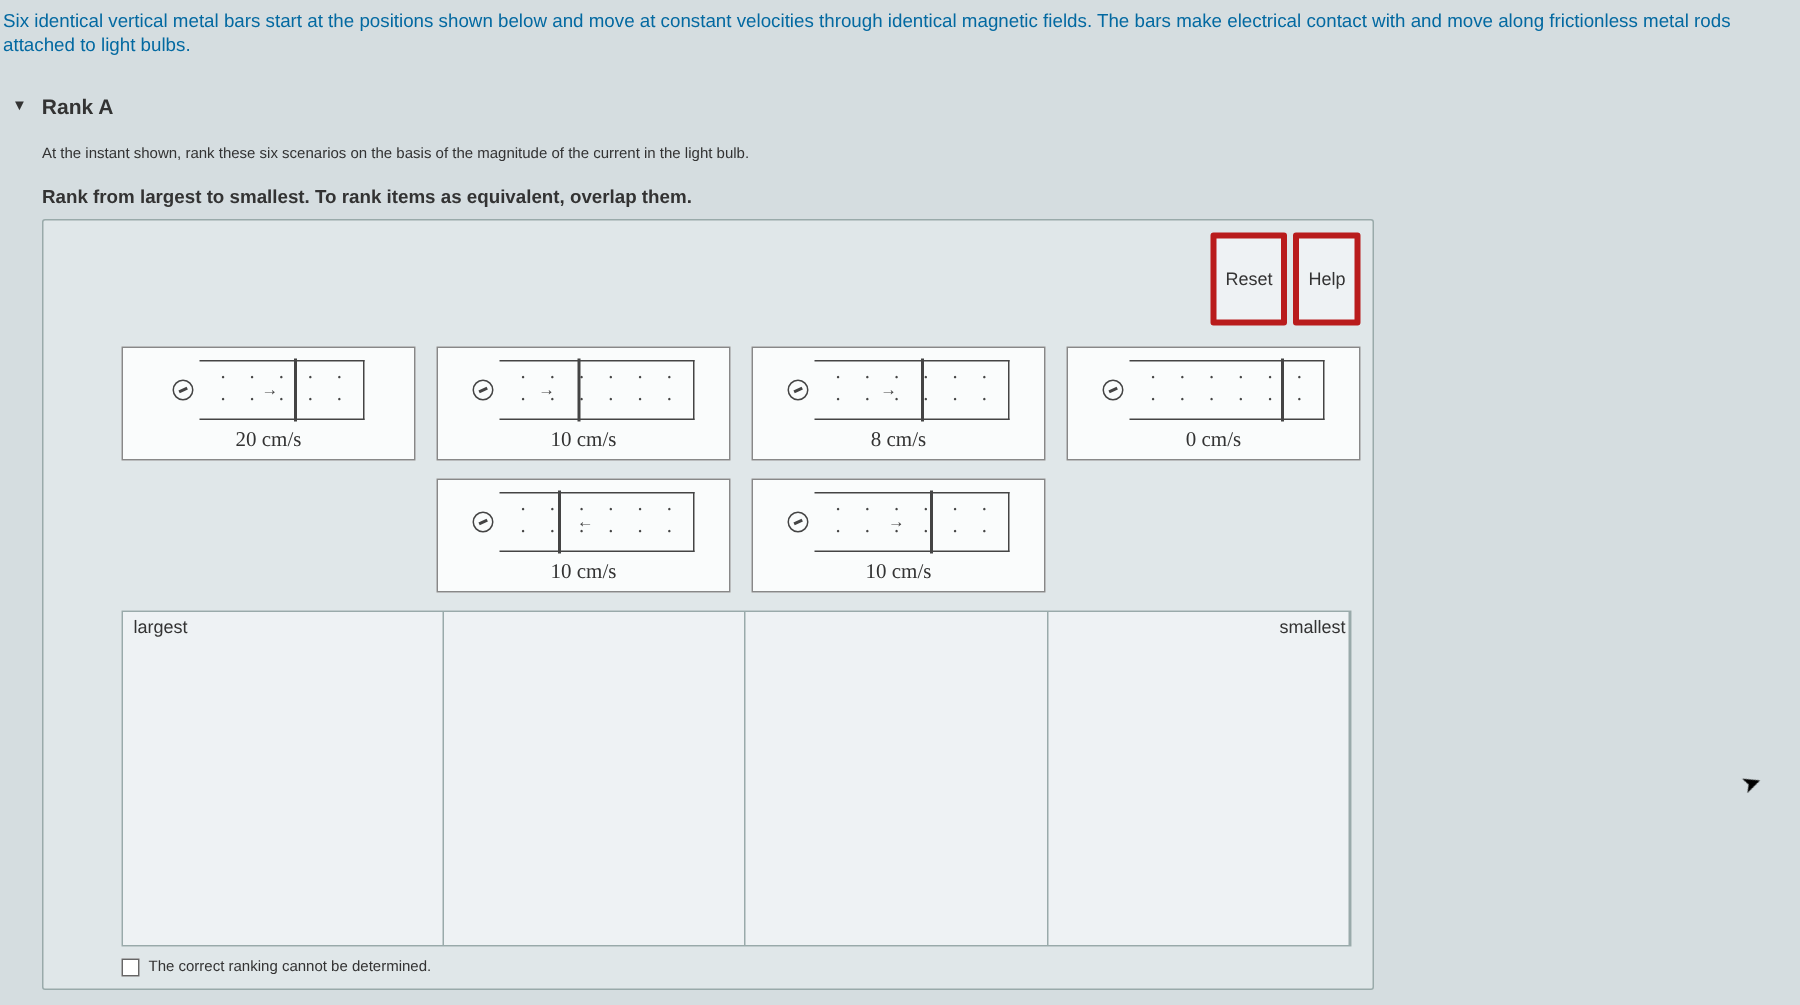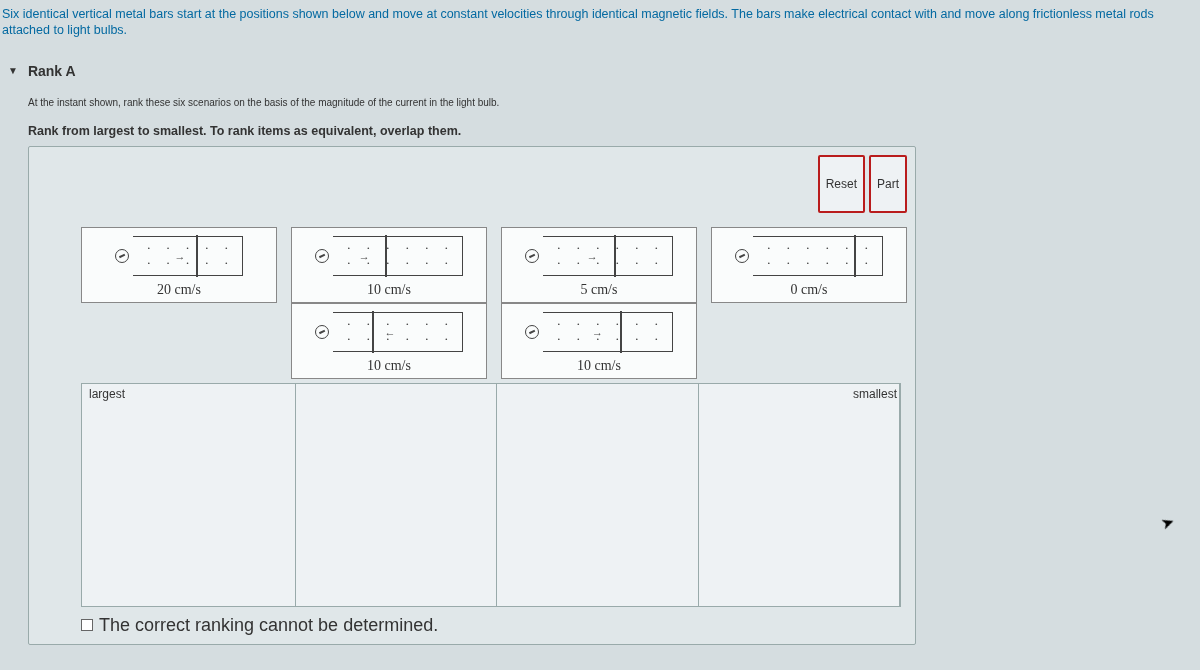--- a/index.html
+++ b/index.html
@@ -54,34 +54,34 @@
       width: 888px;
       position: relative;
     }
     .controls-row {
       display: flex;
       justify-content: flex-end;
       gap: 4px;
       margin-bottom: 10px;
     }
     .ctrl-btn {
-      border: 2px solid #b91c1c;
+      border: 4px solid #b91c1c;
       background: #eef2f4;
       padding: 20px 6px;
       font-size: 12px;
       border-radius: 2px;
       cursor: pointer;
     }
     .tiles-area {
       padding: 4px 0 0 44px;
     }
     .tile-row {
       display: flex;
       gap: 14px;
-      margin-bottom: 0;
+      margin-bottom: 12px;
     }
     .tile-row.second { padding-left: 210px; }
     .tile {
       border: 1px solid #888;
       background: #fafcfc;
       width: 196px;
       height: 76px;
       display: flex;
       flex-direction: column;
       align-items: center;
@@ -171,21 +171,21 @@
       color: #333;
       padding: 1px 3px;
     }
     .zone-label.left { left: 4px; }
     .zone-label.right { right: 0; }
     .checkbox-row {
       display: flex;
       align-items: center;
       gap: 6px;
       margin: 8px 0 0 44px;
-      font-size: 18px;
+      font-size: 10px;
       text-align: center;
     }
     .checkbox {
       width: 12px;
       height: 12px;
       border: 1px solid #666;
       background: #fff;
     }
     .cursor-arrow {
       position: fixed;
@@ -206,21 +206,21 @@
   <span class="part-title">Rank A</span>
 </div>
 
 <div class="question-area">
   <div class="question-line">At the instant shown, rank these six scenarios on the basis of the magnitude of the current in the light bulb.</div>
   <div class="instruction-line">Rank from largest to smallest. To rank items as equivalent, overlap them.</div>
 
   <div class="ranking-box">
     <div class="controls-row">
       <div class="ctrl-btn">Reset</div>
-      <div class="ctrl-btn">Part</div>
+      <div class="ctrl-btn">Help</div>
     </div>
 
     <div class="tiles-area">
       <div class="tile-row">
         <div class="tile">
           <div class="diagram">
             <div class="bulb"></div>
             <div class="circuit w1">
               <div class="dots">
                   <span>•</span>
@@ -279,21 +279,21 @@
                   <span>•</span>
                   <span>•</span>
                   <span>•</span>
                   <span>•</span>
                   <span>•</span>
                 </div>
               <div class="bar" style="left:55%"></div>
               <div class="arrow right" style="left:34%"></div>
             </div>
           </div>
-          <div class="tile-label">5 cm/s</div>
+          <div class="tile-label">8 cm/s</div>
         </div>
         <div class="tile">
           <div class="diagram">
             <div class="bulb"></div>
             <div class="circuit w2">
               <div class="dots">
                   <span>•</span>
                   <span>•</span>
                   <span>•</span>
                   <span>•</span>

